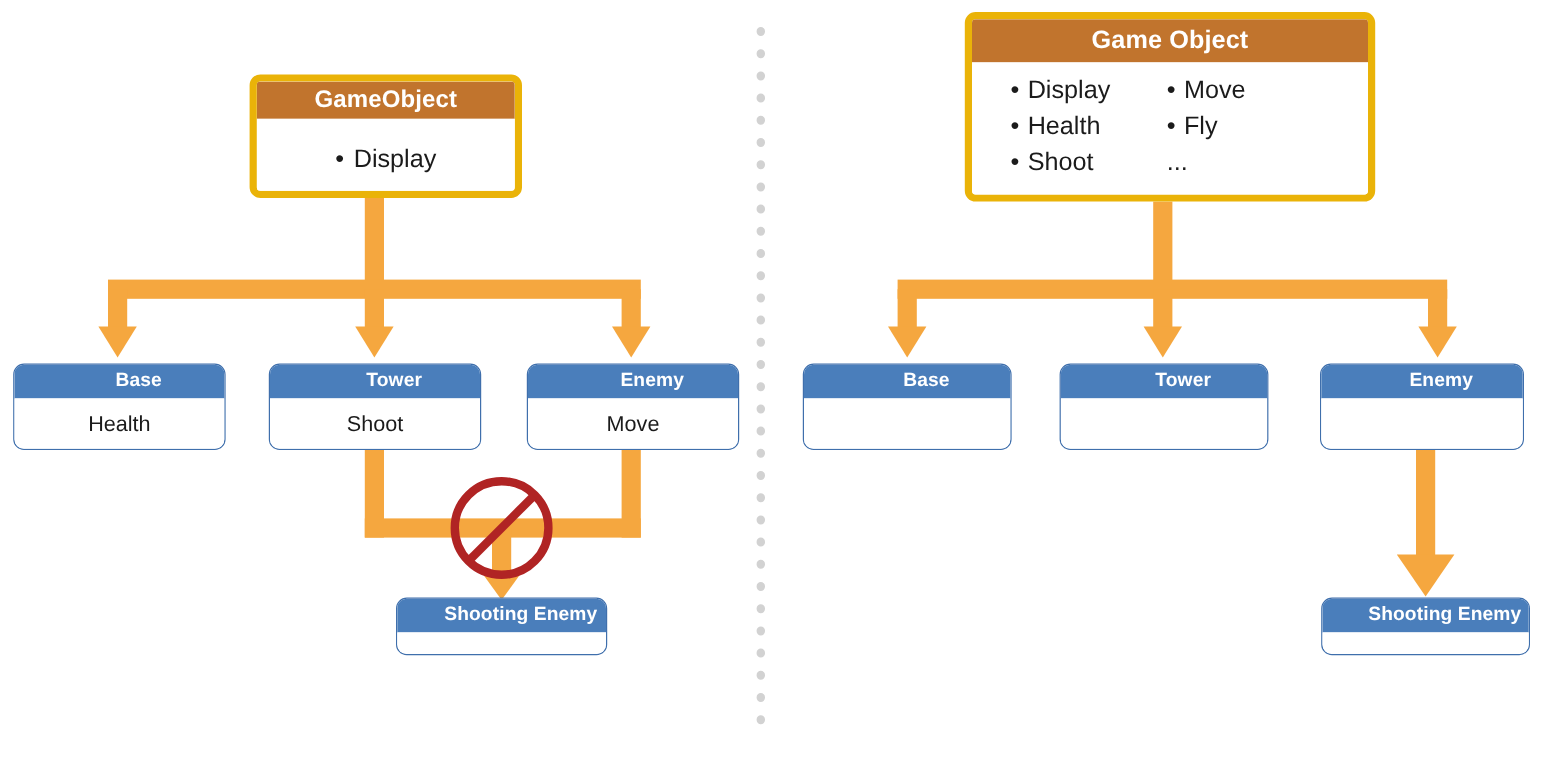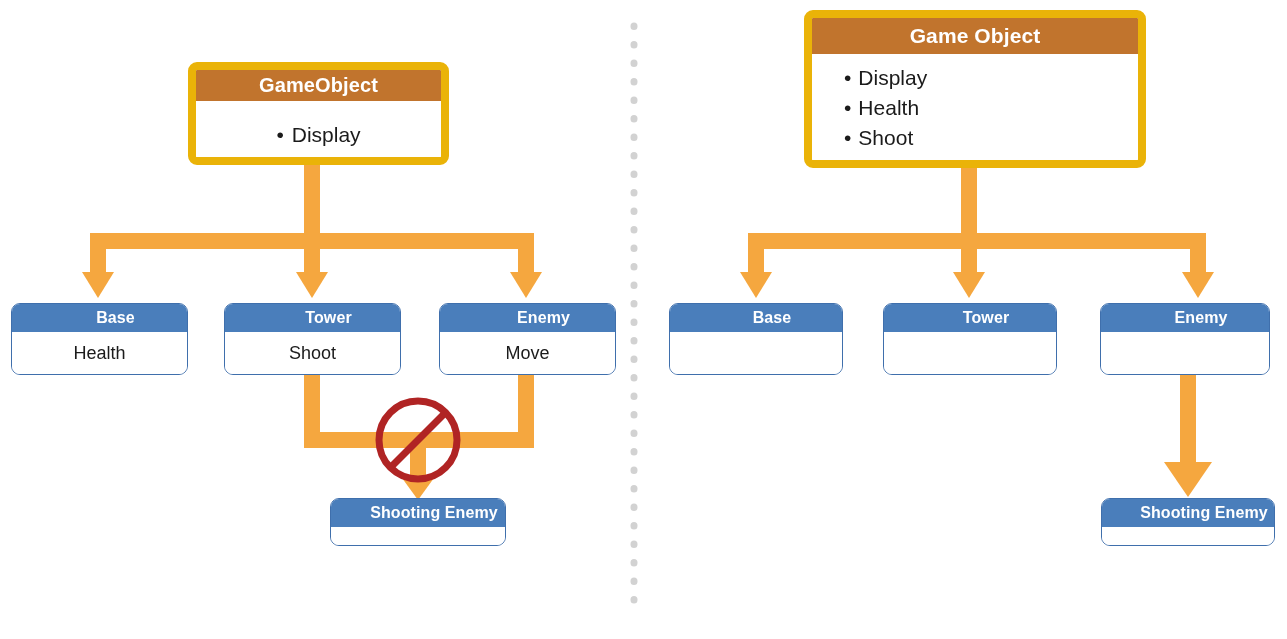--- a/index.html
+++ b/index.html
@@ -54,36 +54,36 @@
   .node .body {
     box-sizing: border-box;
     width: 100%;
     background: #ffffff;
     display: flex;
     align-items: center;
     justify-content: center;
   }
   
   .node.brown {
-    border: 8px solid #eab308;
+    border: 6px solid #eab308;
   }
   .node.brown .hdr {
     background: #C1742D;
   }
   
   .node.blue {
     border: 1.6px solid #3F6FAC;
   }
   .node.blue .hdr {
     background: #4A7EBB;
     padding-left: 32px;
   }
 
   
-  #node-gameobject-left { left: 188px; top: 62px; width: 261px; height: 103px; }
+  #node-gameobject-left { left: 208px; top: 62px; width: 227px; height: 103px; }
   #node-gameobject-left .hdr  { height: 31px; font-size: 20px; }
   #node-gameobject-left .body { height: 68px; font-size: 21px; color: #1b1b1b; }
 
   
   #node-gameobject-right { left: 804px; top: 10px; width: 342px; height: 158px; }
   #node-gameobject-right .hdr  { height: 36px; font-size: 21px; }
   #node-gameobject-right .body {
     height: 118px;
     display: block;
     padding: 9px 0 0 32px;
@@ -237,20 +237,31 @@
             <span class="bul">•</span><span>Display</span>
           </div>
           <div class="li">
             <span class="bul">•</span><span>Health</span>
           </div>
           <div class="li">
             <span class="bul">•</span><span>Shoot</span>
           </div>
         </div>
 
+        <div class="feat-col">
+          <div class="li">
+            <span class="bul">•</span><span>Move</span>
+          </div>
+          <div class="li">
+            <span class="bul">•</span><span>Fly</span>
+          </div>
+          <div class="li noBullet">
+            <span class="bul"></span><span>...</span>
+          </div>
+        </div>
 
       </div>
     </div>
   </div>
 
   <div class="node blue leaf" id="leaf-base-right">
     <div class="hdr">Base</div>
     <div class="body"></div>
   </div>
 

